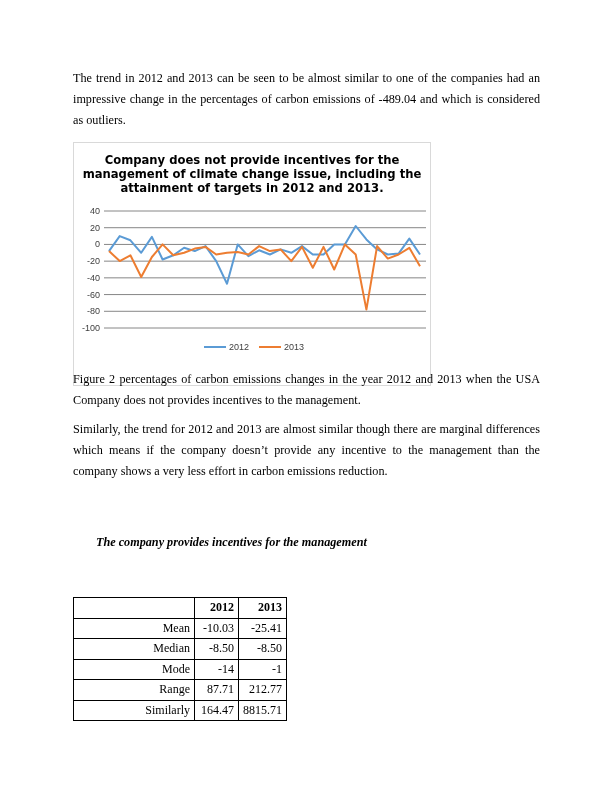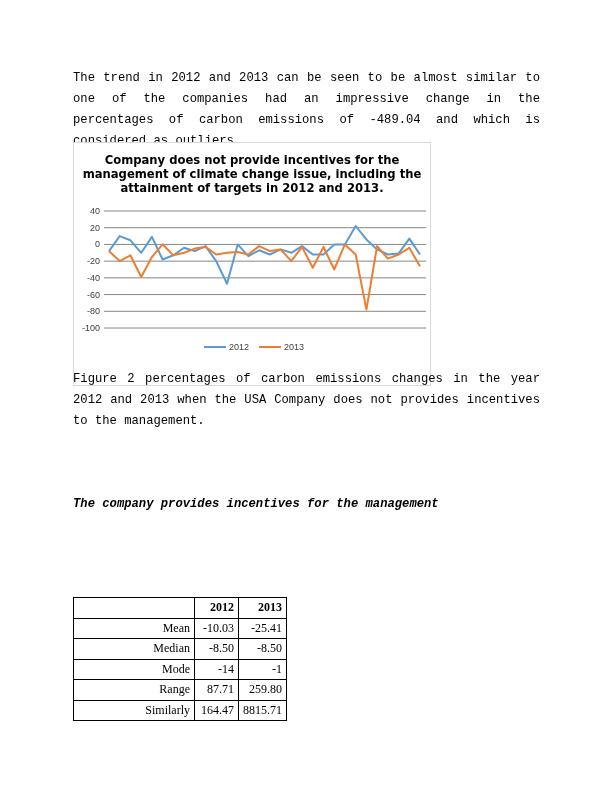--- a/index.html
+++ b/index.html
@@ -1,26 +1,26 @@
 <!DOCTYPE html>
 <html><head>
   <meta charset="utf-8">
   <style>
     html, body { margin: 0; padding: 0; background: #ffffff; }
     body { width: 612px; height: 792px; position: relative; overflow: hidden; }
     .page { position: absolute; left: 0; top: 0; width: 612px; height: 792px; background: #fff; }
     .para {
       position: absolute; left: 73px; width: 467px;
-      font-family: Liberation Mono, monospace; font-size: 12.2px; line-height: 21px;
+      font-family: Liberation Serif, serif; font-size: 12.2px; line-height: 21px;
       color: #000; text-align: justify; margin: 0;
     }
     .p1 { top: 68px; }
     .caption { top: 369px; }
     .p2 { top: 419px; }
-    .heading { top: 494px; font-style: italic; font-weight: bold; }
+    .heading { top: 532px; font-style: italic; font-weight: bold; margin-left: 23px; }
     .tcaption { top: 545px; }
     .chart-frame {
       position: absolute; left: 73px; top: 142px; width: 358px; height: 244px;
       border: 1px solid #d9d9d9; background: #fff; box-sizing: border-box;
     }
     .chart-title {
       position: absolute; left: 0; top: 10px; width: 100%;
       text-align: center; font-family: "DejaVu Sans", sans-serif; font-weight: bold;
       font-size: 11.6px; line-height: 14px; color: #000;
     }
@@ -70,20 +70,21 @@
         <polyline points="35.0,108.1 45.7,118.1 56.4,112.3 67.2,134.0 77.9,114.0 88.6,101.4 99.3,112.3 110.1,109.8 120.8,105.6 131.5,103.9 142.2,111.5 153.0,109.8 163.7,109.0 174.4,111.5 185.1,103.1 195.9,108.1 206.6,106.4 217.3,118.1 228.0,103.9 238.8,124.8 249.5,103.9 260.2,126.5 270.9,101.4 281.7,111.5 292.4,166.6 303.1,103.1 313.8,115.6 324.6,111.5 335.3,104.8 346.0,123.2" fill="none" stroke="#ed7d31" stroke-width="2" stroke-linejoin="round"></polyline>
         <line x1="130" x2="152" y1="204" y2="204" stroke="#5b9bd5" stroke-width="2"></line>
         <text x="155" y="207" class="legend">2012</text>
         <line x1="185" x2="207" y1="204" y2="204" stroke="#ed7d31" stroke-width="2"></line>
         <text x="210" y="207" class="legend">2013</text>
       </svg>
   </div>
 
   <p class="para caption">Figure 2 percentages of carbon emissions changes in the year 2012 and 2013 when the USA Company does not provides incentives to the management.</p>
 
+  <p class="para p2">Similarly, the trend for 2012 and 2013 are almost similar though there are marginal differences which means if the company doesn’t provide any incentive to the management than the company shows a very less effort in carbon emissions reduction.</p>
 
   <p class="para heading">The company provides incentives for the management</p>
 
 
   <table class="stats">
     <thead>
       <tr>
         <th class="label" style="width:112px"></th>
         <th class="c1">2012</th>
         <th class="c2">2013</th>
@@ -101,21 +102,21 @@
         <td class="num">-8.50</td>
       </tr>
       <tr>
         <td class="label">Mode</td>
         <td class="num">-14</td>
         <td class="num">-1</td>
       </tr>
       <tr>
         <td class="label">Range</td>
         <td class="num">87.71</td>
-        <td class="num">259.80</td>
+        <td class="num">212.77</td>
       </tr>
       <tr>
         <td class="label">Similarly</td>
         <td class="num">164.47</td>
         <td class="num">8815.71</td>
       </tr>
     </tbody>
   </table>
 </div>
 

